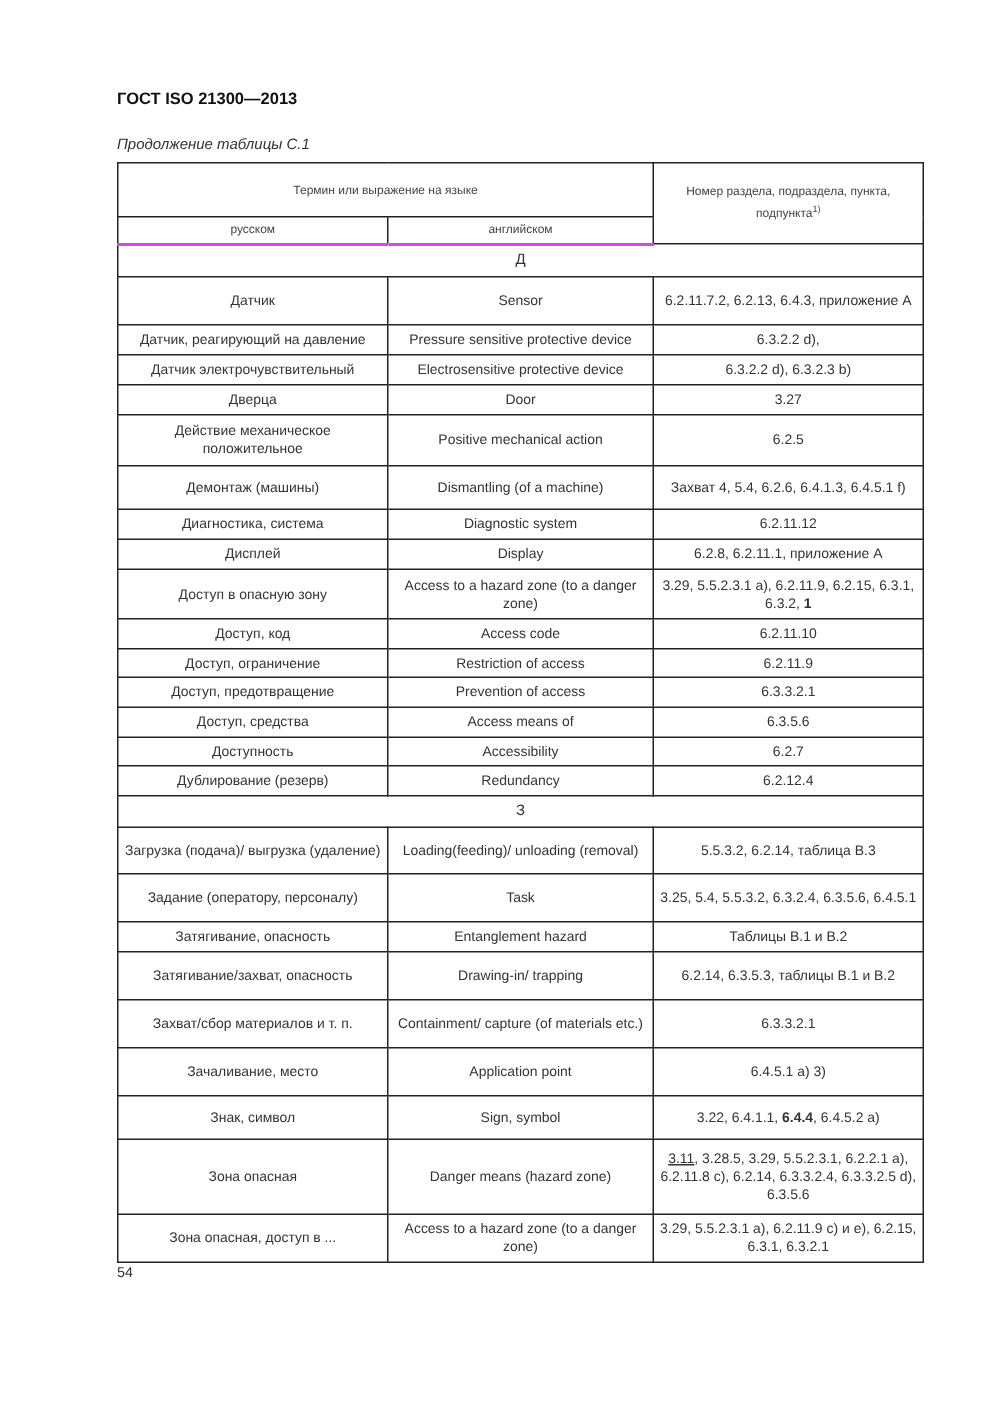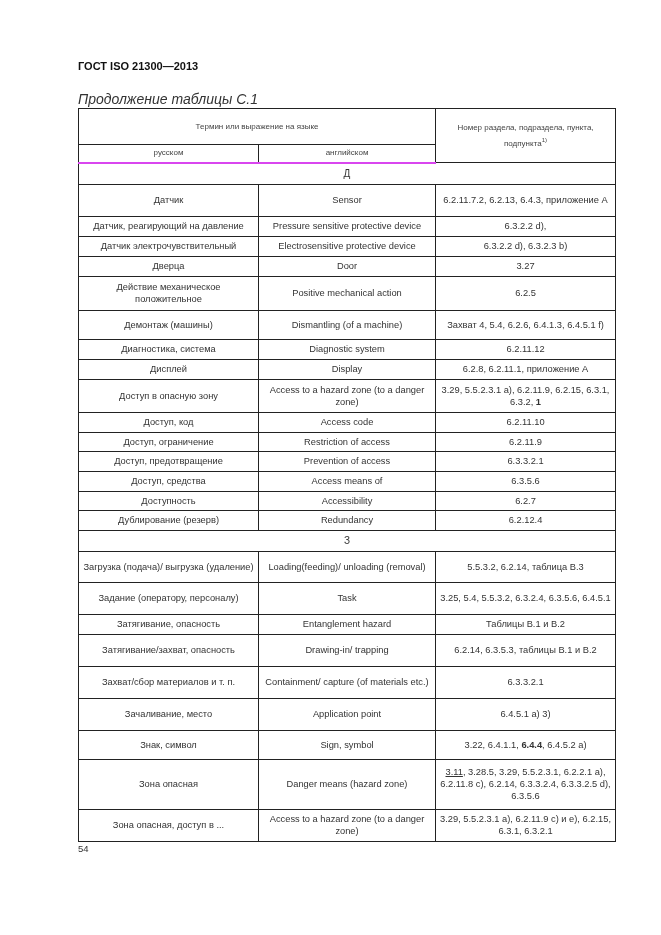--- a/index.html
+++ b/index.html
@@ -6,21 +6,21 @@
   body {
     width: 661px; height: 935px; position: relative; overflow: hidden;
     font-family: "Liberation Sans", "DejaVu Sans", sans-serif; color: #2a2a2a;
   }
   .doc-title {
     position: absolute; left: 78px; top: 60px;
     font-size: 11px; font-weight: bold; color: #111;
   }
   .table-caption {
     position: absolute; left: 78px; top: 91px;
-    font-size: 14px; font-style: italic; color: #333;
+    font-size: 10px; font-style: italic; color: #333;
   }
   table.terms {
     position: absolute; left: 78px; top: 108px;
     width: 537px; border-collapse: collapse; table-layout: fixed;
     font-size: 9.3px; color: #333;
   }
   table.terms td, table.terms th {
     border: 1px solid #222; text-align: center; vertical-align: middle;
     padding: 1px 4px; line-height: 12px; font-weight: normal;
   }

